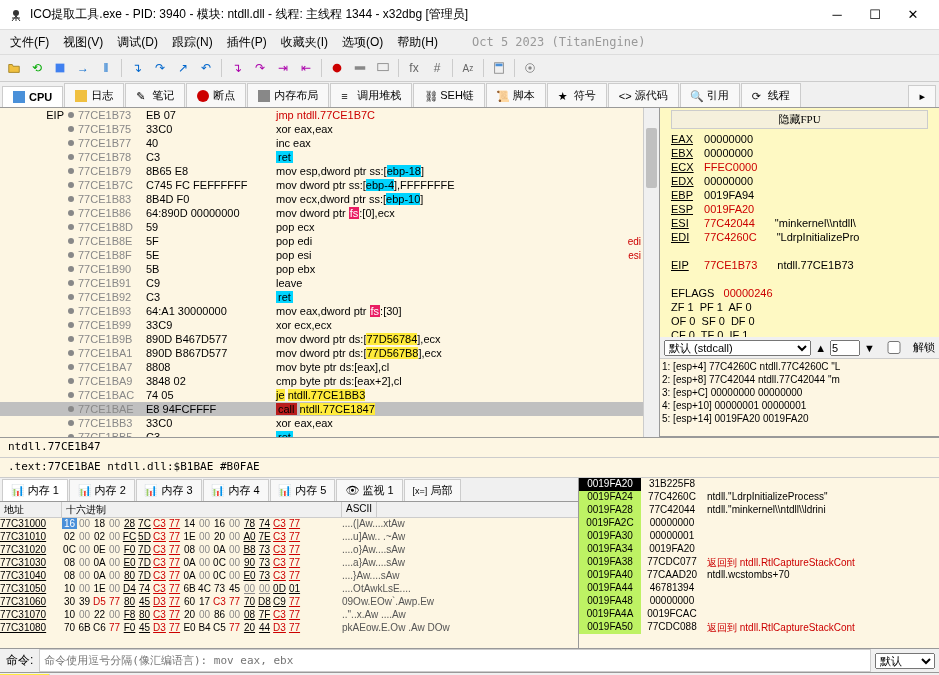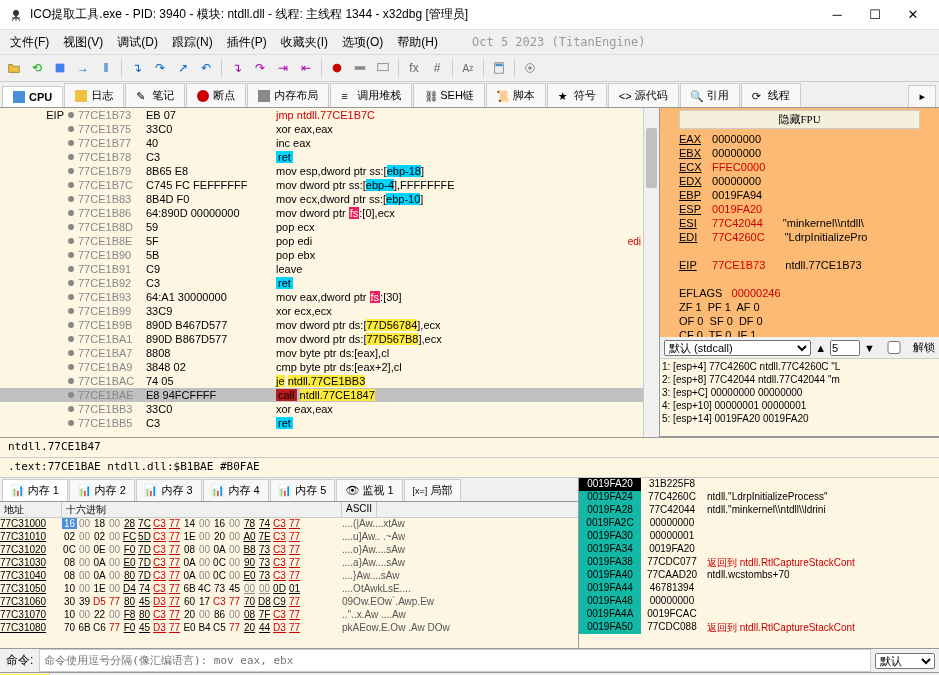--- a/index.html
+++ b/index.html
@@ -27,21 +27,21 @@
 .asm-col { flex:1; }
 .asm-row { height:14px; display:flex; align-items:center; white-space:pre; }
 .asm-row.sel { background:#c0c0c0; }
 .hl-ret { background:#00d4ff; color:#000; padding:0 2px; }
 .hl-call { background:#b91c1c; color:#000; padding:0 2px; }
 .hl-jmp { color:#c00; }
 .hl-addr { color:#c00; }
 .hl-ref { background:#ffeb3b; color:#000; }
 .hl-seg { background:#e91e63; color:#fff; padding:0 1px; }
 .side-col { width:28px; color:#c00; font-size:10px; text-align:right; padding-right:2px; }
-.regs-pane { width:280px; background:#fdba74; border-left:1px solid #999; font-family:Consolas,monospace; font-size:11px; padding:2px 19px; overflow:hidden; position:relative; }
+.regs-pane { width:280px; background:#fef9c3; border-left:1px solid #999; font-family:Consolas,monospace; font-size:11px; padding:2px 11px; overflow:hidden; position:relative; }
 .regs-pane .hide-fpu { text-align:center; border:1px solid #ccc; padding:1px; margin-bottom:4px; background:#f5f0dc; font-family:"Segoe UI"; }
 .reg-row { height:14px; white-space:pre; }
 .reg-name { color:#000; text-decoration:underline; display:inline-block; width:30px; }
 .reg-val { color:#000; }
 .reg-red { color:#c00; }
 .reg-note { color:#000; margin-left:20px; }
 .mid-sep { height:20px; background:#fdf6e3; border-bottom:1px solid #ccc; padding:2px 8px; font-family:Consolas,monospace; font-size:11px; }
 .lower { display:flex; height:170px; }
 .dump-pane { flex:1; background:#fff; display:flex; flex-direction:column; border-right:1px solid #999; }
 .dump-tabs { height:24px; display:flex; align-items:flex-end; background:#f0f0f0; border-bottom:1px solid #999; padding:0 2px; }
@@ -60,21 +60,21 @@
 .hx.g { color:#888; }
 .hx.u { text-decoration:underline; }
 .stack-pane { width:360px; display:flex; flex-direction:column; }
 .call-box { height:78px; background:#fdf6e3; border-bottom:1px solid #999; font-family:Consolas,monospace; font-size:10px; padding:2px; overflow:hidden; }
 .call-ctrl { height:22px; display:flex; align-items:center; gap:4px; padding:0 4px; background:#f0f0f0; border-bottom:1px solid #ccc; }
 .call-ctrl select { flex:1; font-size:11px; }
 .call-ctrl input { width:30px; font-size:11px; }
 .srow { height:13px; white-space:pre; }
 .stack-body { flex:1; background:#fdf6e3; font-family:Consolas,monospace; font-size:10px; overflow:hidden; }
 .strow { height:13px; display:flex; white-space:pre; }
-.staddr { width:62px; background:#14b8a6; text-align:center; }
+.staddr { width:62px; background:#bef264; text-align:center; }
 .staddr.cur { background:#000; color:#fff; }
 .stval { width:62px; text-align:center; }
 .stnote { flex:1; padding-left:4px; }
 .stnote.red { color:#c00; }
 .stnote.grn { color:#080; }
 .cmdbar { height:24px; display:flex; align-items:center; border-top:1px solid #999; background:#f0f0f0; }
 .cmdbar .lbl { padding:0 6px; font-size:12px; }
 .cmdbar input { flex:1; border:1px solid #ccc; padding:4px 4px; font-family:Consolas,monospace; font-size:11px; color:#aaa; }
 .cmdbar select { width:60px; font-size:11px; margin:0 4px; }
 .statusbar { height:22px; display:flex; align-items:center; border-top:1px solid #999; background:#f0f0f0; font-size:11px; }
@@ -232,20 +232,21 @@
         <div class="asm-row"><div style="width:78px;display:flex;align-items:center;justify-content:flex-end;padding-right:4px"><span class="eip" style="position:static">EIP</span><span style="width:6px;height:6px;border-radius:50%;background:#888;margin-left:4px"></span></div><div class="addr-col" style="color:#888">77CE1B73</div><div class="bytes-col">EB 07</div><div class="asm-col"><span class="hl-jmp">jmp </span><span class="hl-addr">ntdll.77CE1B7C</span></div><div class="side-col"></div></div>
         <div class="asm-row"><div style="width:78px;display:flex;align-items:center;justify-content:flex-end;padding-right:4px"><span style="width:6px;height:6px;border-radius:50%;background:#888;margin-left:4px"></span></div><div class="addr-col" style="color:#888">77CE1B75</div><div class="bytes-col">33C0</div><div class="asm-col"><span>xor eax,eax</span></div><div class="side-col"></div></div>
         <div class="asm-row"><div style="width:78px;display:flex;align-items:center;justify-content:flex-end;padding-right:4px"><span style="width:6px;height:6px;border-radius:50%;background:#888;margin-left:4px"></span></div><div class="addr-col" style="color:#888">77CE1B77</div><div class="bytes-col">40</div><div class="asm-col"><span>inc eax</span></div><div class="side-col"></div></div>
         <div class="asm-row"><div style="width:78px;display:flex;align-items:center;justify-content:flex-end;padding-right:4px"><span style="width:6px;height:6px;border-radius:50%;background:#888;margin-left:4px"></span></div><div class="addr-col" style="color:#888">77CE1B78</div><div class="bytes-col">C3</div><div class="asm-col"><span class="hl-ret">ret</span></div><div class="side-col"></div></div>
         <div class="asm-row"><div style="width:78px;display:flex;align-items:center;justify-content:flex-end;padding-right:4px"><span style="width:6px;height:6px;border-radius:50%;background:#888;margin-left:4px"></span></div><div class="addr-col" style="color:#888">77CE1B79</div><div class="bytes-col">8B65 E8</div><div class="asm-col">mov esp,dword ptr ss:[<span style="background:#00d4ff">ebp-18</span>]</div><div class="side-col"></div></div>
         <div class="asm-row"><div style="width:78px;display:flex;align-items:center;justify-content:flex-end;padding-right:4px"><span style="width:6px;height:6px;border-radius:50%;background:#888;margin-left:4px"></span></div><div class="addr-col" style="color:#888">77CE1B7C</div><div class="bytes-col">C745 FC FEFFFFFF</div><div class="asm-col">mov dword ptr ss:[<span style="background:#00d4ff">ebp-4</span>],FFFFFFFE</div><div class="side-col"></div></div>
         <div class="asm-row"><div style="width:78px;display:flex;align-items:center;justify-content:flex-end;padding-right:4px"><span style="width:6px;height:6px;border-radius:50%;background:#888;margin-left:4px"></span></div><div class="addr-col" style="color:#888">77CE1B83</div><div class="bytes-col">8B4D F0</div><div class="asm-col">mov ecx,dword ptr ss:[<span style="background:#00d4ff">ebp-10</span>]</div><div class="side-col"></div></div>
         <div class="asm-row"><div style="width:78px;display:flex;align-items:center;justify-content:flex-end;padding-right:4px"><span style="width:6px;height:6px;border-radius:50%;background:#888;margin-left:4px"></span></div><div class="addr-col" style="color:#888">77CE1B86</div><div class="bytes-col">64:890D 00000000</div><div class="asm-col">mov dword ptr <span class="hl-seg">fs</span>:[0],ecx</div><div class="side-col"></div></div>
         <div class="asm-row"><div style="width:78px;display:flex;align-items:center;justify-content:flex-end;padding-right:4px"><span style="width:6px;height:6px;border-radius:50%;background:#888;margin-left:4px"></span></div><div class="addr-col" style="color:#888">77CE1B8D</div><div class="bytes-col">59</div><div class="asm-col"><span>pop ecx</span></div><div class="side-col"></div></div>
         <div class="asm-row"><div style="width:78px;display:flex;align-items:center;justify-content:flex-end;padding-right:4px"><span style="width:6px;height:6px;border-radius:50%;background:#888;margin-left:4px"></span></div><div class="addr-col" style="color:#888">77CE1B8E</div><div class="bytes-col">5F</div><div class="asm-col"><span>pop edi</span></div><div class="side-col">edi</div></div>
+        <div class="asm-row"><div style="width:78px;display:flex;align-items:center;justify-content:flex-end;padding-right:4px"><span style="width:6px;height:6px;border-radius:50%;background:#888;margin-left:4px"></span></div><div class="addr-col" style="color:#888">77CE1B8F</div><div class="bytes-col">5E</div><div class="asm-col"><span>pop esi</span></div><div class="side-col">esi</div></div>
         <div class="asm-row"><div style="width:78px;display:flex;align-items:center;justify-content:flex-end;padding-right:4px"><span style="width:6px;height:6px;border-radius:50%;background:#888;margin-left:4px"></span></div><div class="addr-col" style="color:#888">77CE1B90</div><div class="bytes-col">5B</div><div class="asm-col"><span>pop ebx</span></div><div class="side-col"></div></div>
         <div class="asm-row"><div style="width:78px;display:flex;align-items:center;justify-content:flex-end;padding-right:4px"><span style="width:6px;height:6px;border-radius:50%;background:#888;margin-left:4px"></span></div><div class="addr-col" style="color:#888">77CE1B91</div><div class="bytes-col">C9</div><div class="asm-col"><span>leave</span></div><div class="side-col"></div></div>
         <div class="asm-row"><div style="width:78px;display:flex;align-items:center;justify-content:flex-end;padding-right:4px"><span style="width:6px;height:6px;border-radius:50%;background:#888;margin-left:4px"></span></div><div class="addr-col" style="color:#888">77CE1B92</div><div class="bytes-col">C3</div><div class="asm-col"><span class="hl-ret">ret</span></div><div class="side-col"></div></div>
         <div class="asm-row"><div style="width:78px;display:flex;align-items:center;justify-content:flex-end;padding-right:4px"><span style="width:6px;height:6px;border-radius:50%;background:#888;margin-left:4px"></span></div><div class="addr-col" style="color:#888">77CE1B93</div><div class="bytes-col">64:A1 30000000</div><div class="asm-col">mov eax,dword ptr <span class="hl-seg">fs</span>:[30]</div><div class="side-col"></div></div>
         <div class="asm-row"><div style="width:78px;display:flex;align-items:center;justify-content:flex-end;padding-right:4px"><span style="width:6px;height:6px;border-radius:50%;background:#888;margin-left:4px"></span></div><div class="addr-col" style="color:#888">77CE1B99</div><div class="bytes-col">33C9</div><div class="asm-col"><span>xor ecx,ecx</span></div><div class="side-col"></div></div>
         <div class="asm-row"><div style="width:78px;display:flex;align-items:center;justify-content:flex-end;padding-right:4px"><span style="width:6px;height:6px;border-radius:50%;background:#888;margin-left:4px"></span></div><div class="addr-col" style="color:#888">77CE1B9B</div><div class="bytes-col">890D B467D577</div><div class="asm-col">mov dword ptr ds:[<span class="hl-ref">77D56784</span>],ecx</div><div class="side-col"></div></div>
         <div class="asm-row"><div style="width:78px;display:flex;align-items:center;justify-content:flex-end;padding-right:4px"><span style="width:6px;height:6px;border-radius:50%;background:#888;margin-left:4px"></span></div><div class="addr-col" style="color:#888">77CE1BA1</div><div class="bytes-col">890D B867D577</div><div class="asm-col">mov dword ptr ds:[<span class="hl-ref">77D567B8</span>],ecx</div><div class="side-col"></div></div>
         <div class="asm-row"><div style="width:78px;display:flex;align-items:center;justify-content:flex-end;padding-right:4px"><span style="width:6px;height:6px;border-radius:50%;background:#888;margin-left:4px"></span></div><div class="addr-col" style="color:#888">77CE1BA7</div><div class="bytes-col">8808</div><div class="asm-col"><span>mov byte ptr ds:[eax],cl</span></div><div class="side-col"></div></div>
         <div class="asm-row"><div style="width:78px;display:flex;align-items:center;justify-content:flex-end;padding-right:4px"><span style="width:6px;height:6px;border-radius:50%;background:#888;margin-left:4px"></span></div><div class="addr-col" style="color:#888">77CE1BA9</div><div class="bytes-col">3848 02</div><div class="asm-col"><span>cmp byte ptr ds:[eax+2],cl</span></div><div class="side-col"></div></div>
         <div class="asm-row"><div style="width:78px;display:flex;align-items:center;justify-content:flex-end;padding-right:4px"><span style="width:6px;height:6px;border-radius:50%;background:#888;margin-left:4px"></span></div><div class="addr-col" style="color:#888">77CE1BAC</div><div class="bytes-col">74 05</div><div class="asm-col"><span style="background:#ffeb3b">je</span> <span class="hl-ref">ntdll.77CE1BB3</span></div><div class="side-col"></div></div>

